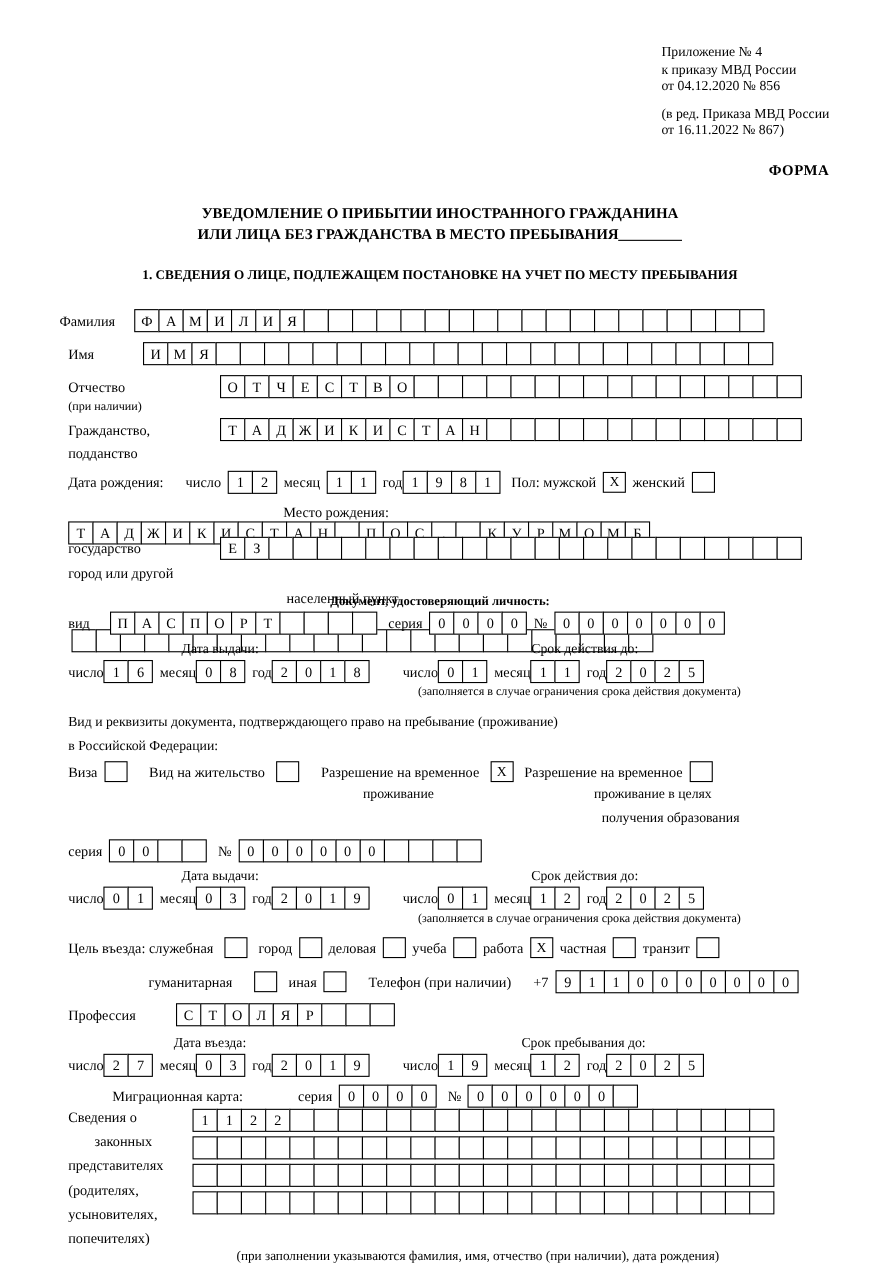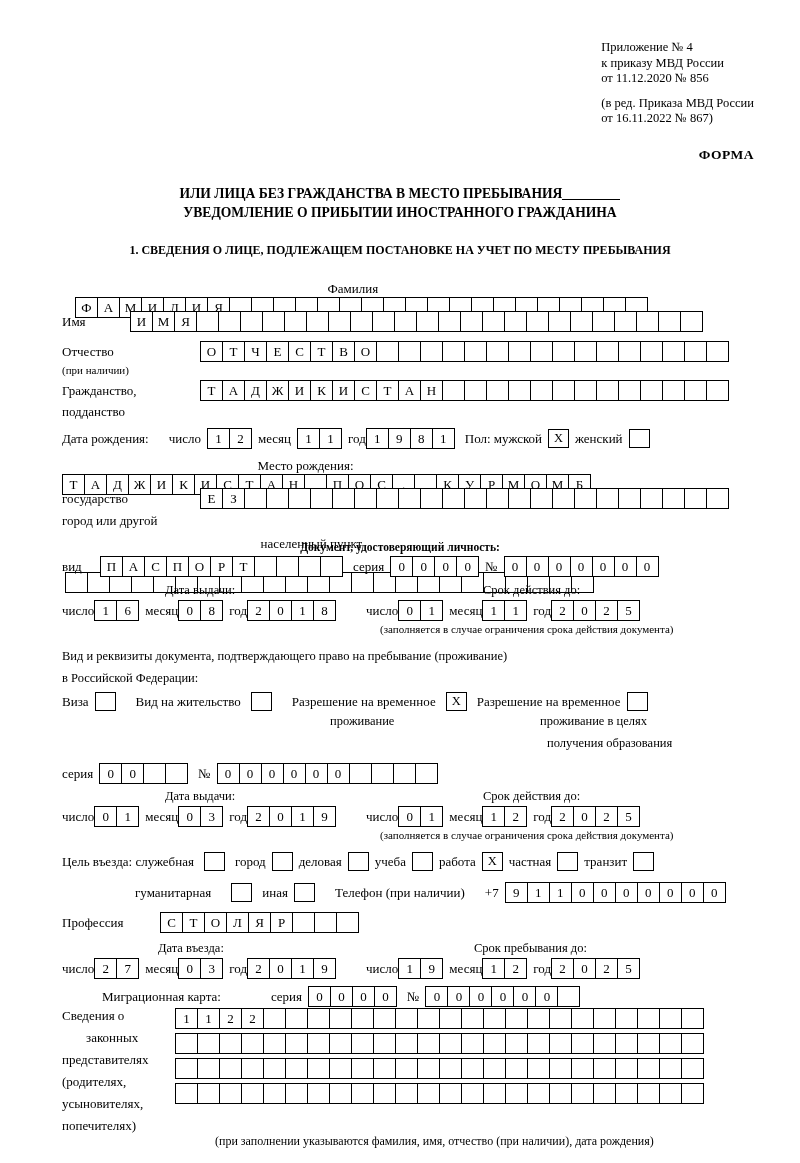--- a/index.html
+++ b/index.html
@@ -87,36 +87,36 @@
   .centerline { position: absolute; text-align: center; width: 100%; font-size: 11.5px; }
 </style>
 </head>
 <body>
 
 <div class="page">
 
   <div class="hdr">
     <div>Приложение № 4</div>
     <div>к приказу МВД России</div>
-    <div>от 11.12.2020 № 856</div>
+    <div>от 04.12.2020 № 856</div>
     <div class="sub">(в ред. Приказа МВД России</div>
     <div>от 16.11.2022 № 867)</div>
   </div>
   <div class="forma">ФОРМА</div>
 
   <div class="title">
+    <div>УВЕДОМЛЕНИЕ О ПРИБЫТИИ ИНОСТРАННОГО ГРАЖДАНИНА</div>
     <div>
       <span>ИЛИ ЛИЦА БЕЗ ГРАЖДАНСТВА В МЕСТО ПРЕБЫВАНИЯ</span><span class="underline-space"></span>
     </div>
-    <div>УВЕДОМЛЕНИЕ О ПРИБЫТИИ ИНОСТРАННОГО ГРАЖДАНИНА</div>
   </div>
 
   <div class="section-title">1. СВЕДЕНИЯ О ЛИЦЕ, ПОДЛЕЖАЩЕМ ПОСТАНОВКЕ НА УЧЕТ ПО МЕСТУ ПРЕБЫВАНИЯ</div>
 
-  <div class="row" style="top:281px; left:75px;flex-direction:column;">
+  <div class="row" style="top:281px; left:54px;">
     <span class="lbl" style="width:68px;">Фамилия</span>
     <span class="boxes" id="surname-boxes">
         <span class="bx">Ф</span>
         <span class="bx">А</span>
         <span class="bx">М</span>
         <span class="bx">И</span>
         <span class="bx">Л</span>
         <span class="bx">И</span>
         <span class="bx">Я</span>
         <span class="bx"></span>

